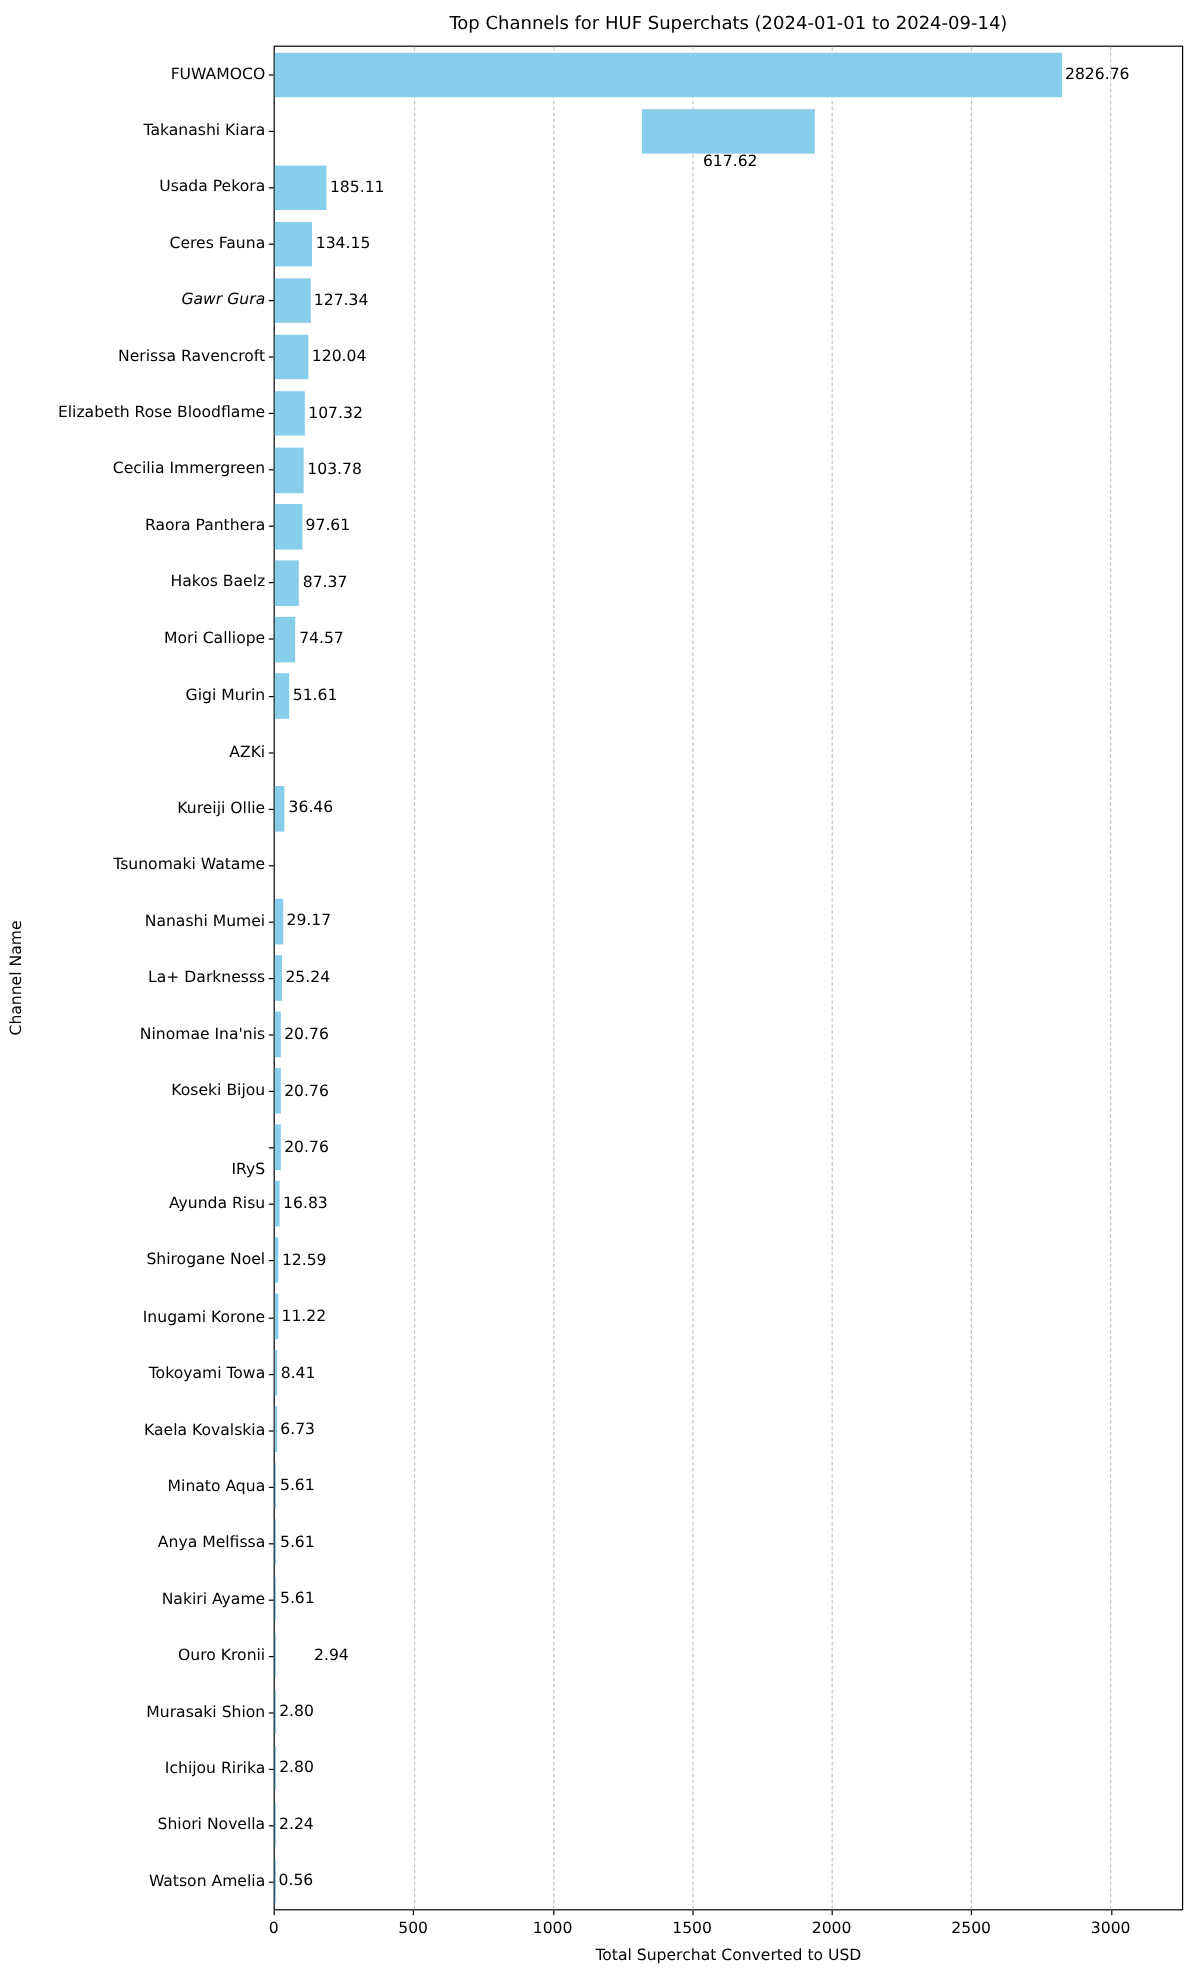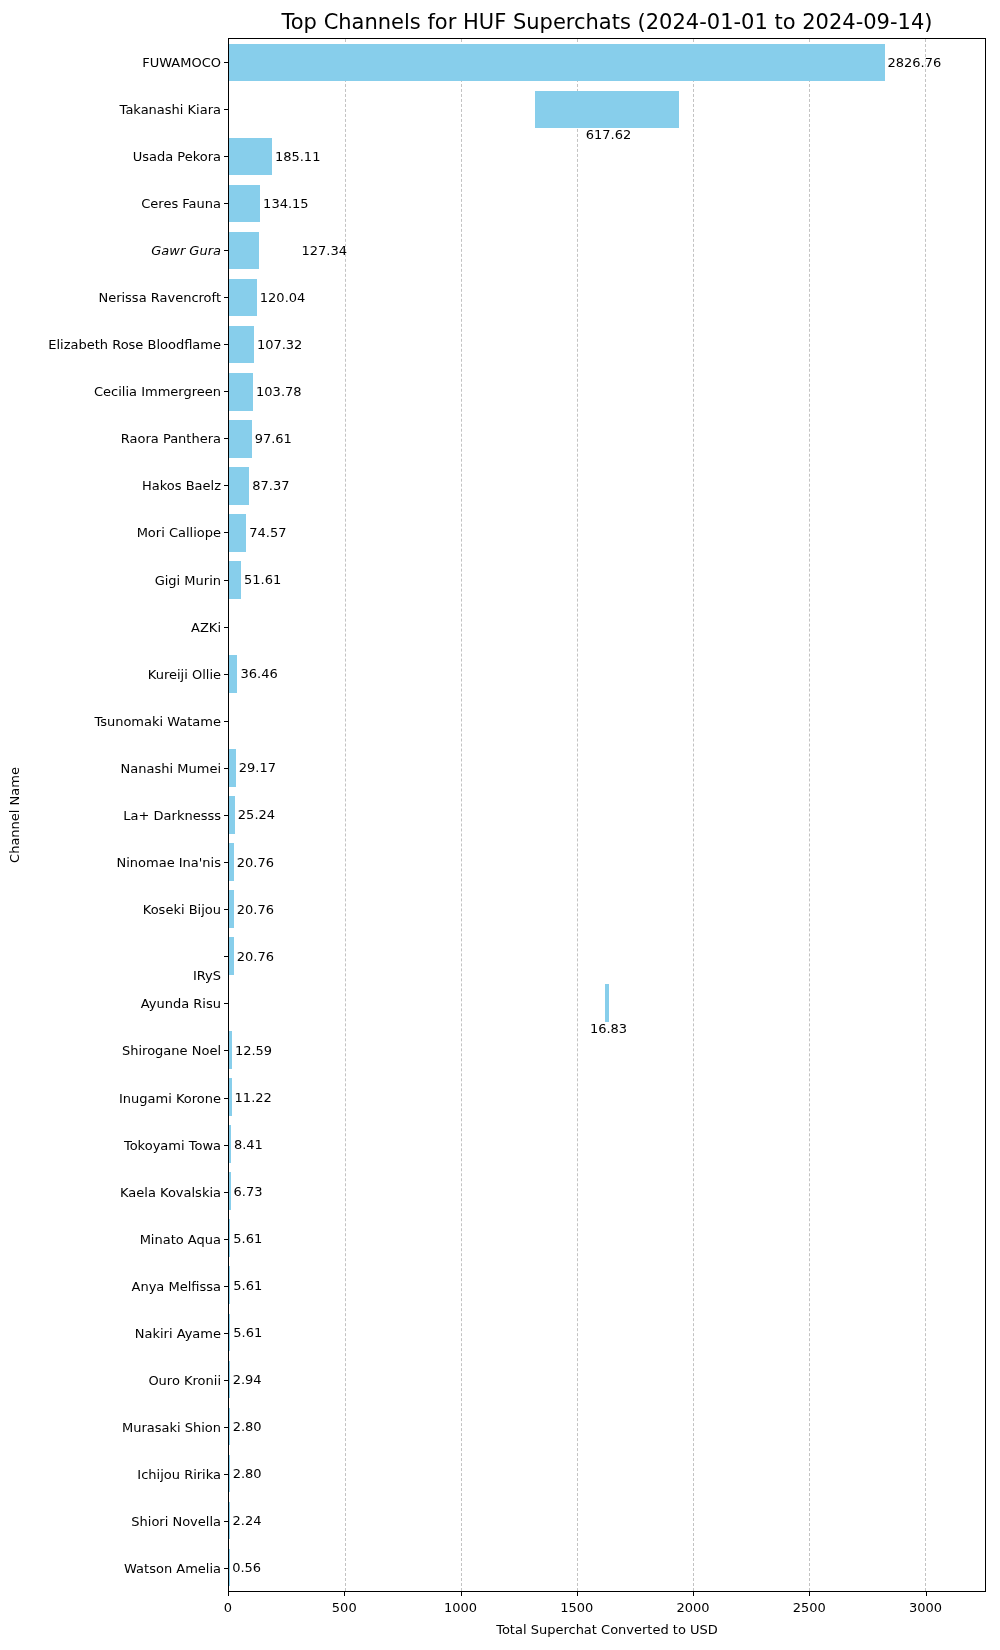--- a/index.html
+++ b/index.html
@@ -14,21 +14,21 @@
     height: 1650px;
     background: #ffffff;
     overflow: hidden;
   }
   #chart-title {
     position: absolute;
     left: 228px;
     top: 10px;
     width: 758px;
     text-align: center;
-    font-size: 21px;
+    font-size: 15px;
     color: #000000;
     white-space: nowrap;
   }
   #plot-area {
     position: absolute;
     left: 228px;
     top: 38px;
     width: 758px;
     height: 1554px;
     border: 1px solid #000000;
@@ -176,21 +176,21 @@
         <span class="bar-value">617.62</span>
       </div>
       <div class="bar-row" style="top: 6.36364%; height: 2.42424%;">
         <div class="bar" style="width: 5.67822%; background: rgb(135, 206, 235);"></div>
         <span class="bar-value">185.11</span>
       </div>
       <div class="bar-row" style="top: 9.39394%; height: 2.42424%;">
         <div class="bar" style="width: 4.11503%; background: rgb(135, 206, 235);"></div>
         <span class="bar-value">134.15</span>
       </div>
-      <div class="bar-row" style="top: 12.4242%; height: 2.42424%; gap: 40px;">
+      <div class="bar-row" style="top: 12.4242%; height: 2.42424%;">
         <div class="bar" style="width: 3.90613%; background: rgb(135, 206, 235);"></div>
         <span class="bar-value">127.34</span>
       </div>
       <div class="bar-row" style="top: 15.4545%; height: 2.42424%;">
         <div class="bar" style="width: 3.68221%; background: rgb(135, 206, 235);"></div>
         <span class="bar-value">120.04</span>
       </div>
       <div class="bar-row" style="top: 18.4848%; height: 2.42424%;">
         <div class="bar" style="width: 3.29202%; background: rgb(135, 206, 235);"></div>
         <span class="bar-value">107.32</span>
@@ -232,21 +232,21 @@
         <span class="bar-value">20.76</span>
       </div>
       <div class="bar-row" style="top: 54.8485%; height: 2.42424%;">
         <div class="bar" style="width: 0.63681%; background: rgb(135, 206, 235);"></div>
         <span class="bar-value">20.76</span>
       </div>
       <div class="bar-row" style="top: 57.8788%; height: 2.42424%;">
         <div class="bar" style="width: 0.63681%; background: rgb(135, 206, 235);"></div>
         <span class="bar-value">20.76</span>
       </div>
-      <div class="bar-row" style="top: 60.9091%; height: 2.42424%; flex-direction: column;">
+      <div class="bar-row" style="top: 60.9091%; height: 2.42424%;">
         <div class="bar" style="width: 0.516258%; background: rgb(135, 206, 235);"></div>
         <span class="bar-value">16.83</span>
       </div>
       <div class="bar-row" style="top: 63.9394%; height: 2.42424%;">
         <div class="bar" style="width: 0.386196%; background: rgb(135, 206, 235);"></div>
         <span class="bar-value">12.59</span>
       </div>
       <div class="bar-row" style="top: 66.9697%; height: 2.42424%;">
         <div class="bar" style="width: 0.344172%; background: rgb(135, 206, 235);"></div>
         <span class="bar-value">11.22</span>
@@ -264,21 +264,21 @@
         <span class="bar-value">5.61</span>
       </div>
       <div class="bar-row" style="top: 79.0909%; height: 2.42424%;">
         <div class="bar" style="width: 0.172086%; background: rgb(135, 206, 235);"></div>
         <span class="bar-value">5.61</span>
       </div>
       <div class="bar-row" style="top: 82.1212%; height: 2.42424%;">
         <div class="bar" style="width: 0.172086%; background: rgb(135, 206, 235);"></div>
         <span class="bar-value">5.61</span>
       </div>
-      <div class="bar-row" style="top: 85.1515%; height: 2.42424%;">
+      <div class="bar-row" style="top: 85.1515%; height: 2.42424%; gap: 29px;">
         <div class="bar" style="width: 0.090184%; background: rgb(135, 206, 235);"></div>
         <span class="bar-value">2.94</span>
       </div>
       <div class="bar-row" style="top: 88.1818%; height: 2.42424%;">
         <div class="bar" style="width: 0.0858895%; background: rgb(135, 206, 235);"></div>
         <span class="bar-value">2.80</span>
       </div>
       <div class="bar-row" style="top: 91.2121%; height: 2.42424%;">
         <div class="bar" style="width: 0.0858895%; background: rgb(135, 206, 235);"></div>
         <span class="bar-value">2.80</span>

